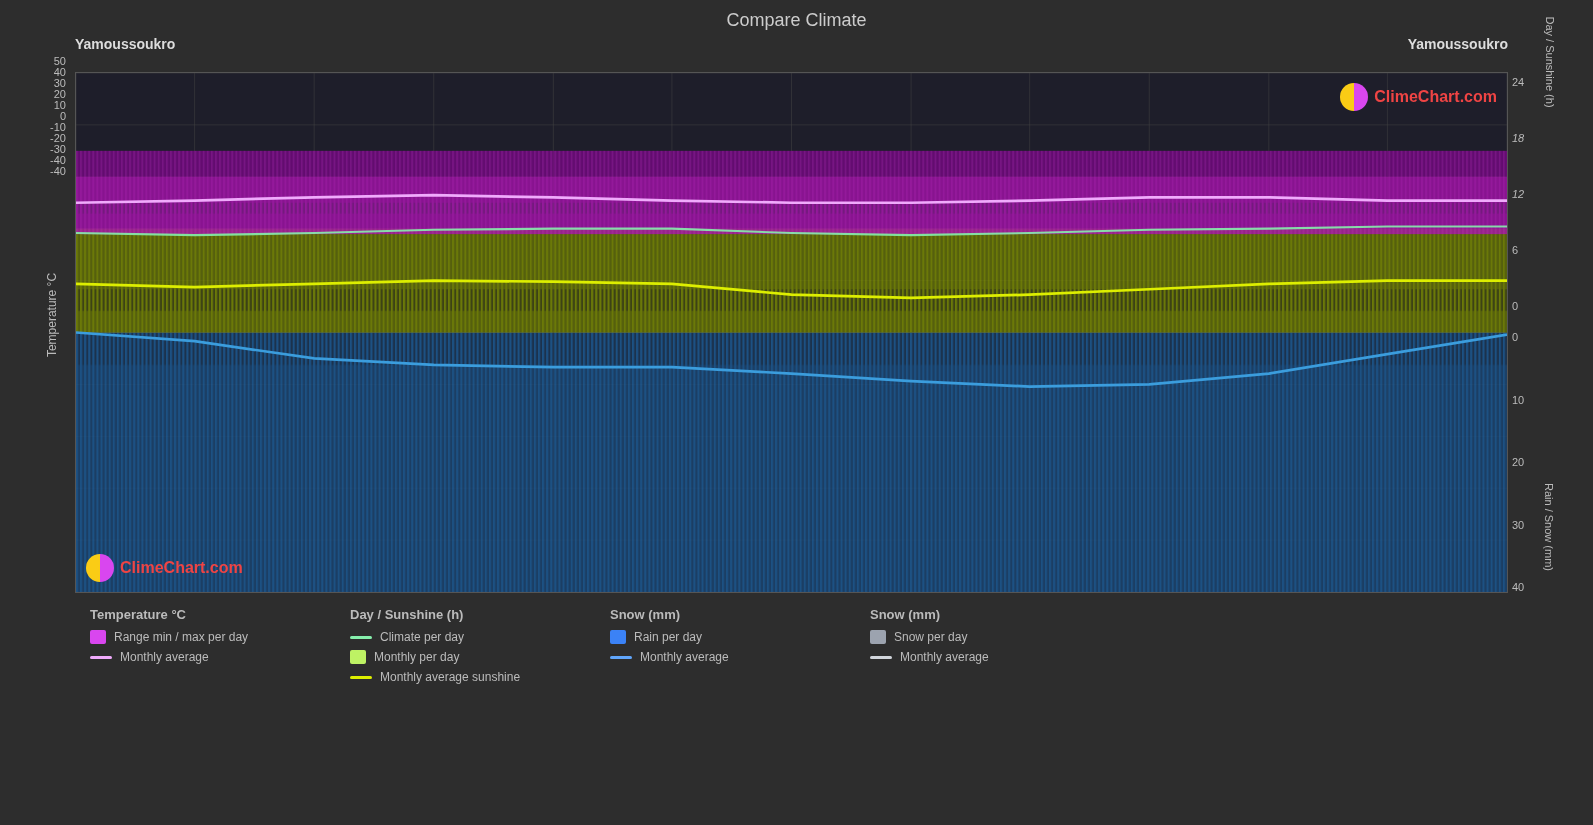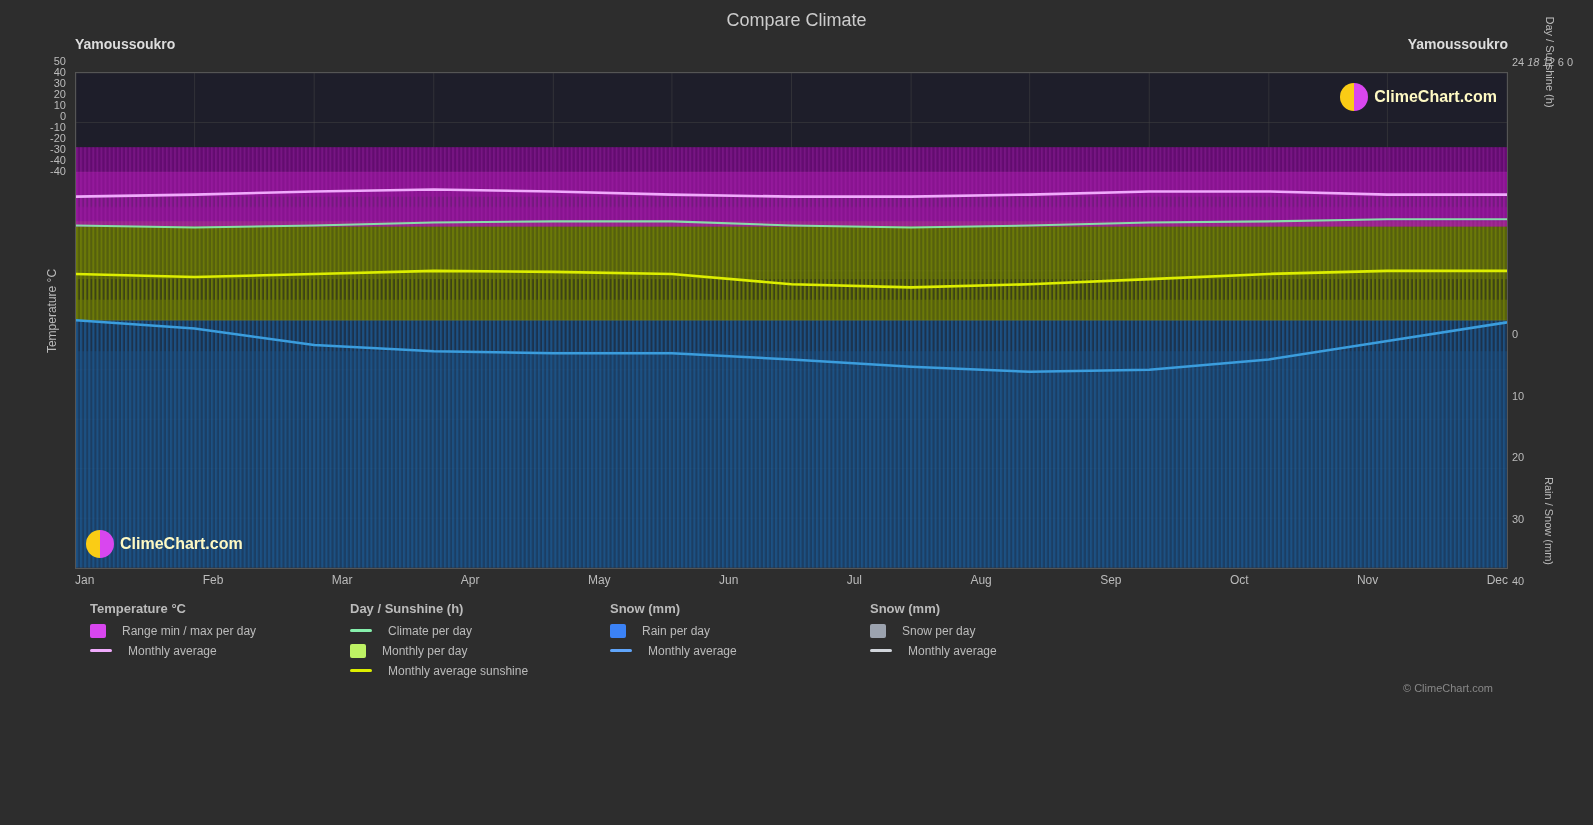--- a/index.html
+++ b/index.html
@@ -124,21 +124,21 @@
     }
     .logo-icon {
       width: 28px;
       height: 28px;
       border-radius: 50%;
       background: conic-gradient(#d946ef 0deg 180deg, #facc15 180deg 360deg);
     }
     .logo-text {
       font-size: 16px;
       font-weight: bold;
-      color: #fef9c3;
+      color: #ef4444;
       text-align: right;
     }
     .legend-container {
       display: flex;
       flex-direction: row;
       gap: 40px;
       padding: 14px 20px 0 70px;
       flex-wrap: wrap;
     }
     .legend-group {
@@ -149,21 +149,21 @@
     }
     .legend-group-title {
       color: #bbb;
       font-size: 13px;
       font-weight: bold;
       margin-bottom: 2px;
     }
     .legend-item {
       display: flex;
       align-items: center;
-      gap: 16px;
+      gap: 8px;
       font-size: 12px;
       color: #bbb;
     }
     .legend-swatch-rect {
       width: 16px;
       height: 14px;
       border-radius: 2px;
       flex-shrink: 0;
     }
     .legend-swatch-line {
@@ -286,40 +286,26 @@
 
           <polyline points="0,148 116,150 233,148 350,145 467,144 583,144 700,148 817,150 933,148 1050,145 1167,144 1283,142 1400,142" fill="none" stroke="#86efac" stroke-width="2" opacity="0.9"></polyline>
 
           <polyline points="0,120 116,118 233,115 350,113 467,115 583,118 700,120 817,120 933,118 1050,115 1167,115 1283,118 1400,118" fill="none" stroke="#f0abfc" stroke-width="2.5"></polyline>
 
           <polyline points="0,240 116,248 233,264 350,270 467,272 583,272 700,278 817,285 933,290 1050,288 1167,278 1283,260 1400,242" fill="none" stroke="#3b9ddd" stroke-width="2.5"></polyline>
 
         </svg>
       </div>
 
-      <div class="x-axis" style="padding: 4px 0 0 0;">
-        <span>Jan</span>
-        <span>Feb</span>
-        <span>Mar</span>
-        <span>Apr</span>
-        <span>May</span>
-        <span>Jun</span>
-        <span>Jul</span>
-        <span>Aug</span>
-        <span>Sep</span>
-        <span>Oct</span>
-        <span>Nov</span>
-        <span>Dec</span>
-      </div>
     </div>
 
     <div class="y-axis-right" style="width:65px; position:relative;">
       <div style="position:absolute; top:20px; right:-22px; transform:rotate(90deg); color:#bbb; font-size:11px; white-space:nowrap; transform-origin:center;">Day / Sunshine (h)</div>
 
-      <div style="display:flex;justify-content:space-between;height:53%;padding-left:4px;padding-top:20px;">
+      <div style="display:flex;flex-direction:column;justify-content:center;height:53%;padding-left:4px;padding-top:20px;gap:44px;">
         <span style="color:#bbb;font-size:11px;">24</span>
         <span style="color:#bbb;font-size:11px;font-style:italic;">18</span>
         <span style="color:#bbb;font-size:11px;font-style:italic;">12</span>
         <span style="color:#bbb;font-size:11px;">6</span>
         <span style="color:#bbb;font-size:11px;">0</span>
       </div>
       <div style="position:absolute; bottom:60px; right:-20px; transform:rotate(90deg); color:#bbb; font-size:11px; white-space:nowrap; transform-origin:center;">Rain / Snow (mm)</div>
 
       <div style="display:flex;flex-direction:column;justify-content:space-between;height:47%;padding-left:4px;">
         <span style="color:#bbb;font-size:11px;">0</span>
@@ -379,14 +365,13 @@
         <div class="legend-swatch-rect" style="background:#9ca3af;"></div>
         <span>Snow per day</span>
       </div>
       <div class="legend-item">
         <div class="legend-swatch-line" style="background:#d1d5db;"></div>
         <span>Monthly average</span>
       </div>
     </div>
   </div>
 
-  <div class="copyright">© ClimeChart.com</div>
 </div>
 
 </body></html>

